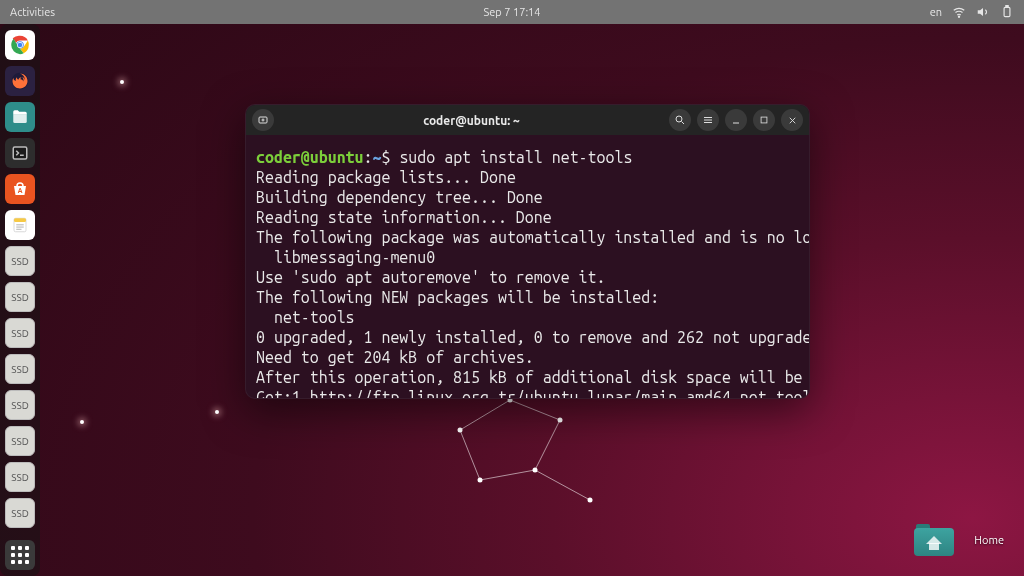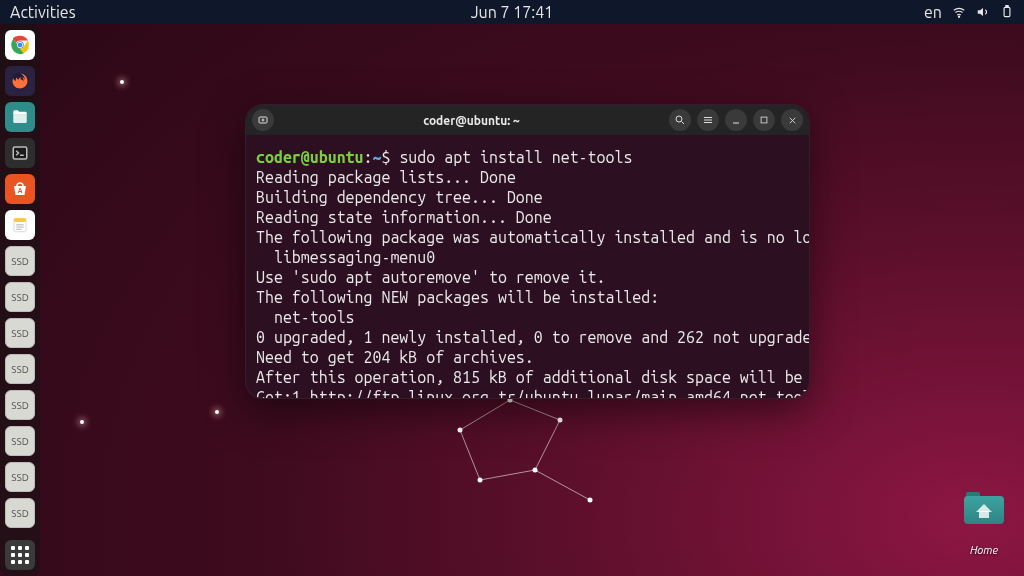--- a/index.html
+++ b/index.html
@@ -7,23 +7,23 @@
   body {
     background:
       radial-gradient(1200px 800px at 95% 90%, #8d1643 0%, #5b0f2a 35%, #3e0b1e 60%, #2d0816 100%);
     color: #eee;
     position: relative;
   }
 
   
   .topbar {
     position: absolute; top: 0; left: 0; right: 0; height: 24px;
-    background: #0f172a; display: flex; align-items: center;
+    background: #737373; display: flex; align-items: center;
     justify-content: space-between; padding: 0 10px;
-    font-size: 16px; color: #e6e6e6;
+    font-size: 11px; color: #e6e6e6;
   }
   .topbar .center { position: absolute; left: 50%; transform: translateX(-50%); }
   .topbar .right { display: flex; align-items: center; gap: 10px; margin-left: 27px; }
   .tb-icon { width: 14px; height: 14px; display: inline-flex; align-items: center; justify-content: center; }
 
   
   .dock {
     position: absolute; top: 24px; left: 0; bottom: 0; width: 40px;
     background: rgba(20,20,20,0.5);
     display: flex; flex-direction: column; align-items: center;
@@ -43,39 +43,39 @@
     display: flex; align-items: center; justify-content: center; margin-bottom: 6px;
   }
   .apps-grid {
     display: grid; grid-template-columns: repeat(3, 4px); grid-auto-rows: 4px; gap: 3px;
   }
   .apps-grid span { width: 4px; height: 4px; background: #fff; border-radius: 1px; }
 
   
   .desktop-icon {
     position: absolute; right: 20px; bottom: 20px;
-    display: flex; flex-direction: column; align-items: center; gap: 20px;
-    color: #fff; font-size: 11px; text-shadow: 0 1px 2px rgba(0,0,0,0.7); font-style: italic;
+    display: flex; flex-direction: row; align-items: center; gap: 20px;
+    color: #fff; font-size: 11px; text-shadow: 0 1px 2px rgba(0,0,0,0.7);
   }
   .folder-glyph { width: 40px; height: 32px; position: relative; }
   .folder-glyph .tab { position: absolute; top: 0; left: 2px; width: 14px; height: 6px; background: #2a7a78; border-radius: 2px 2px 0 0; }
   .folder-glyph .body { position: absolute; top: 4px; left: 0; right: 0; bottom: 0; background: linear-gradient(#3da3a0,#2e8482); border-radius: 4px; }
   .folder-glyph .home { position: absolute; top: 12px; left: 12px; width: 0; height: 0; border-left: 8px solid transparent; border-right: 8px solid transparent; border-bottom: 8px solid rgba(255,255,255,0.8); }
   .folder-glyph .home2 { position: absolute; top: 19px; left: 15px; width: 10px; height: 7px; background: rgba(255,255,255,0.8); }
 
   
   .star { position: absolute; width: 4px; height: 4px; background: #fff; border-radius: 50%; box-shadow: 0 0 6px 2px rgba(255,200,200,0.5); }
   .constellation { position: absolute; left: 440px; top: 390px; width: 200px; height: 130px; pointer-events: none; }
   .constellation svg line { stroke: rgba(255,255,255,0.55); stroke-width: 1; }
   .constellation svg circle { fill: #fff; }
 
   
   .window {
     position: absolute; left: 245px; top: 104px; width: 565px; height: 295px;
-    background: #2c1021; border-radius: 18px; box-shadow: 0 12px 40px rgba(0,0,0,0.5);
+    background: #2c1021; border-radius: 10px; box-shadow: 0 12px 40px rgba(0,0,0,0.5);
     display: flex; flex-direction: column; overflow: hidden;
     border: 1px solid rgba(255,255,255,0.05);
   }
   .titlebar {
     height: 30px; background: #242424; display: flex; align-items: center;
     padding: 0 6px; gap: 6px; color: #eaeaea; font-size: 12px;
   }
   .tb-btn {
     width: 22px; height: 22px; border-radius: 50%; background: #3a3a3a;
     display: flex; align-items: center; justify-content: center; cursor: pointer;
@@ -91,21 +91,21 @@
     white-space: pre;
   }
   .p-user { color: #7ccf3a; font-weight: 600; }
   .p-path { color: #6aa4e0; font-weight: 600; }
 </style>
 </head>
 <body>
 
 <div class="topbar">
   <div>Activities</div>
-  <div class="center">Jun 7  17:41</div>
+  <div class="center">Sep 7  17:14</div>
   <div class="right">
     <span>en</span>
     <span class="tb-icon">
       <svg width="14" height="14" viewBox="0 0 24 24" fill="none" stroke="#e6e6e6" stroke-width="2">
           <path d="M3 9a15 15 0 0 1 18 0"></path>
           <path d="M6 13a10 10 0 0 1 12 0"></path>
           <path d="M9 17a5 5 0 0 1 6 0"></path>
           <circle cx="12" cy="20" r="1" fill="#e6e6e6"></circle>
         </svg>
     </span>

